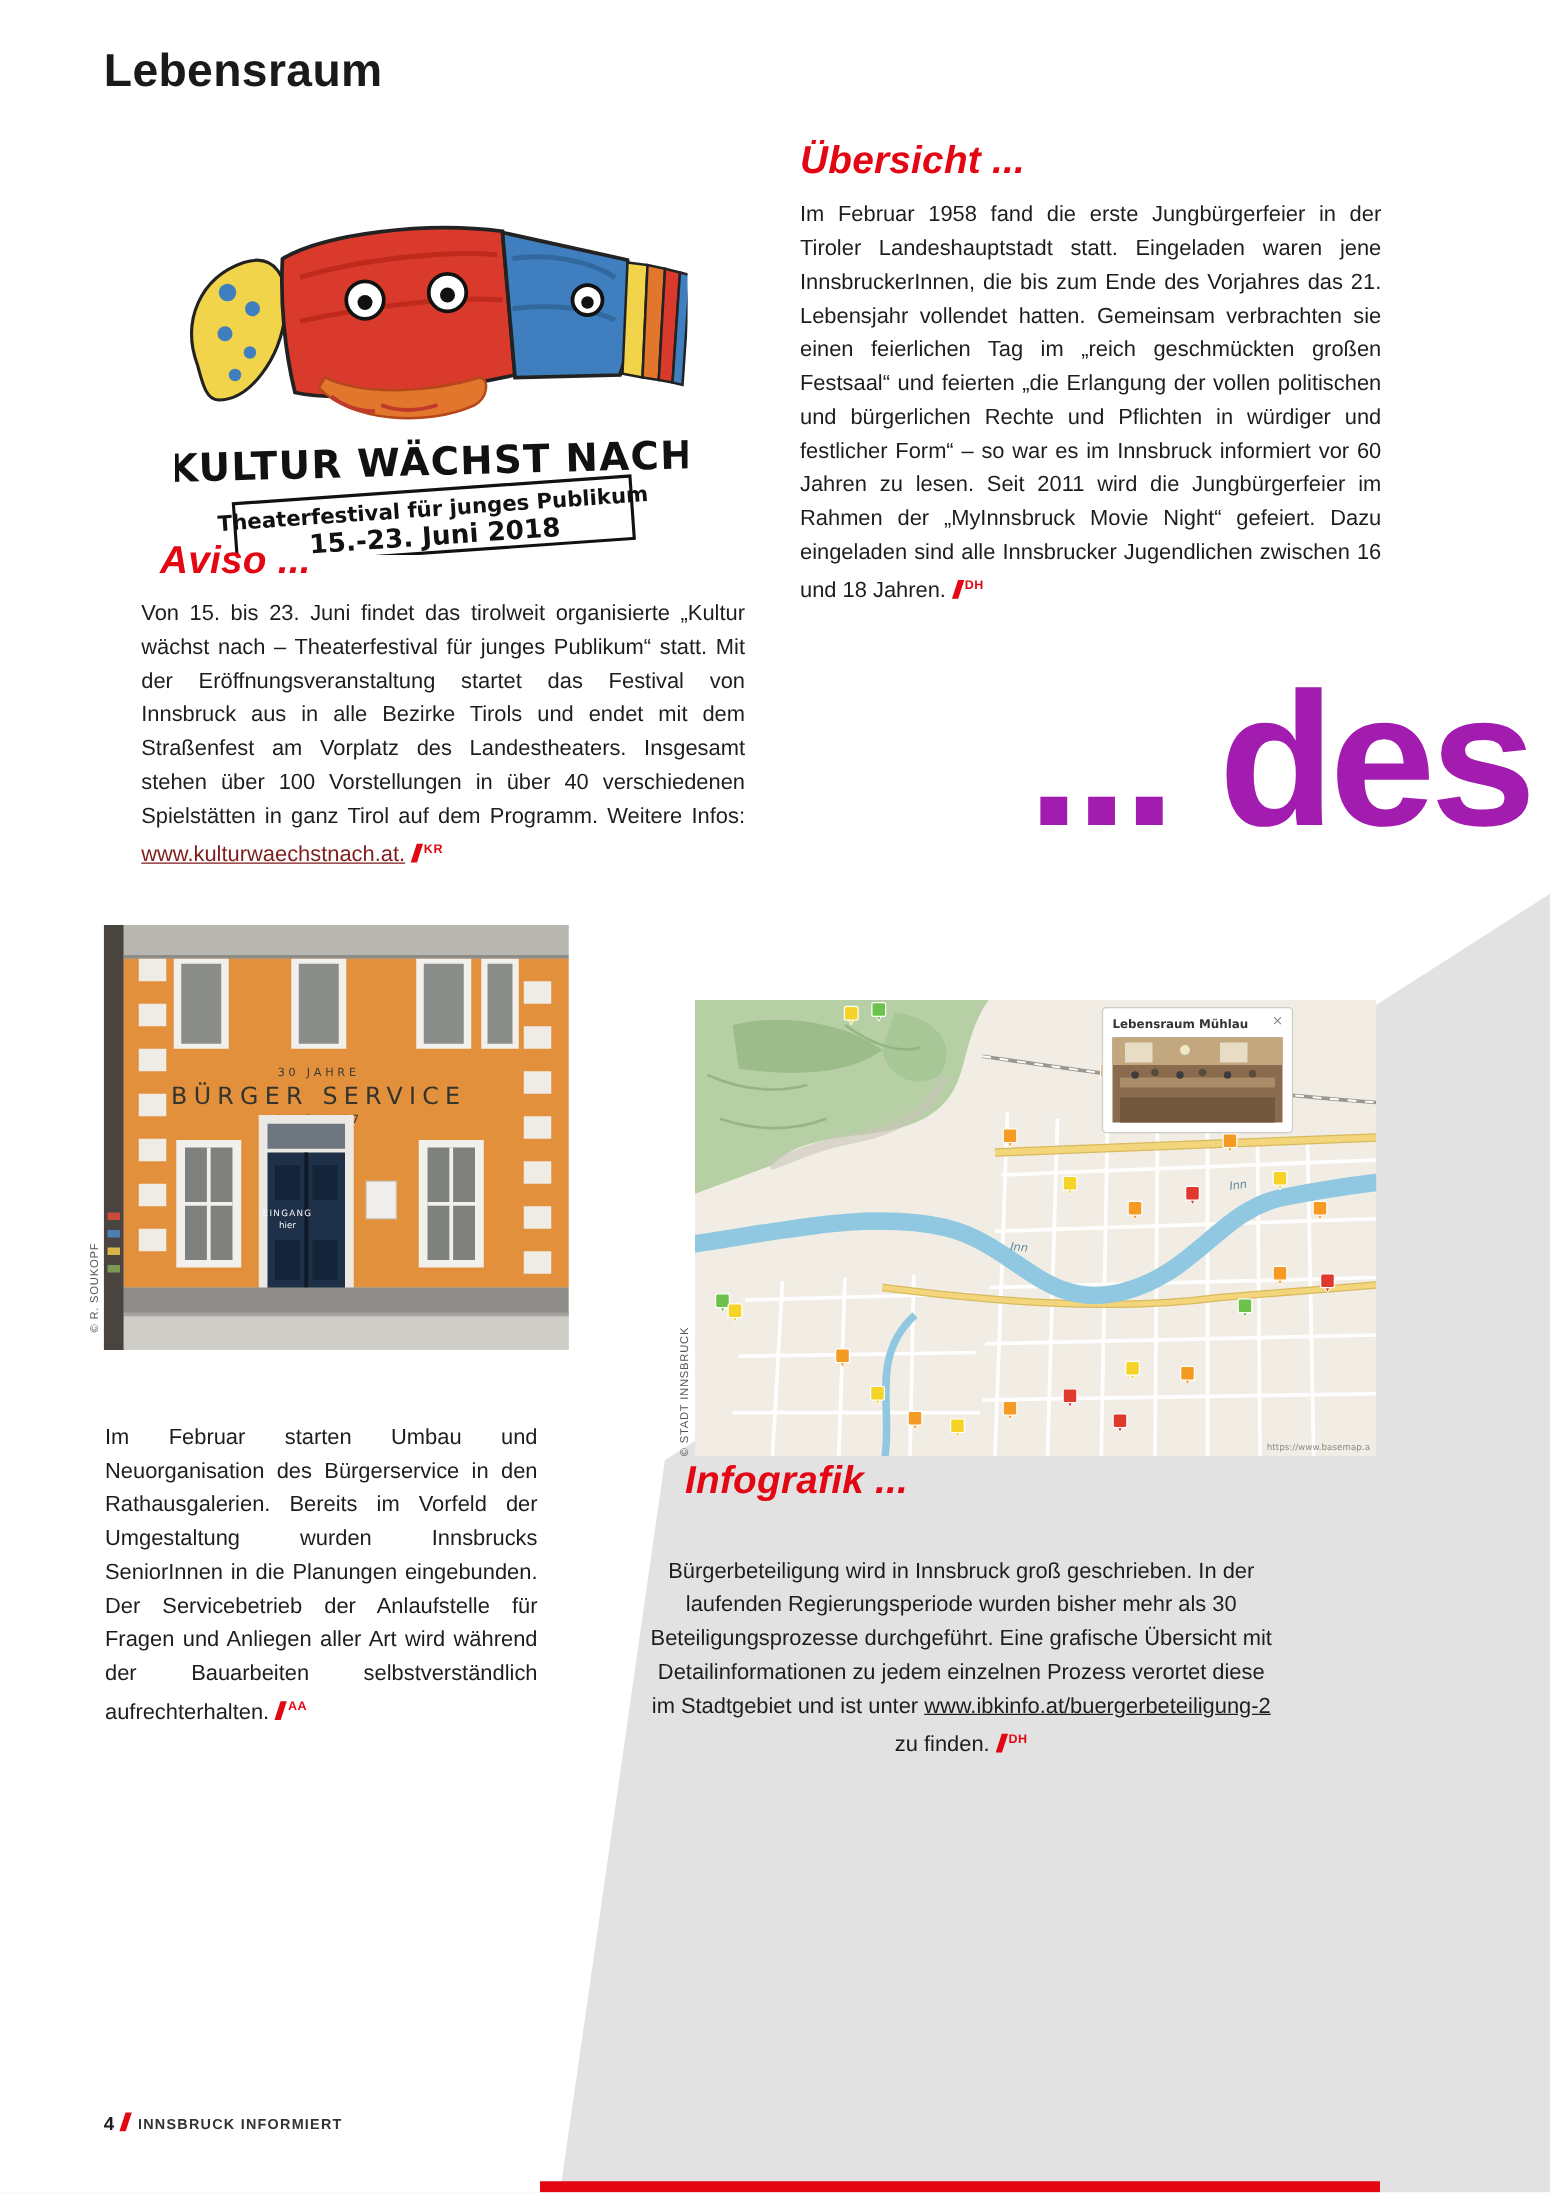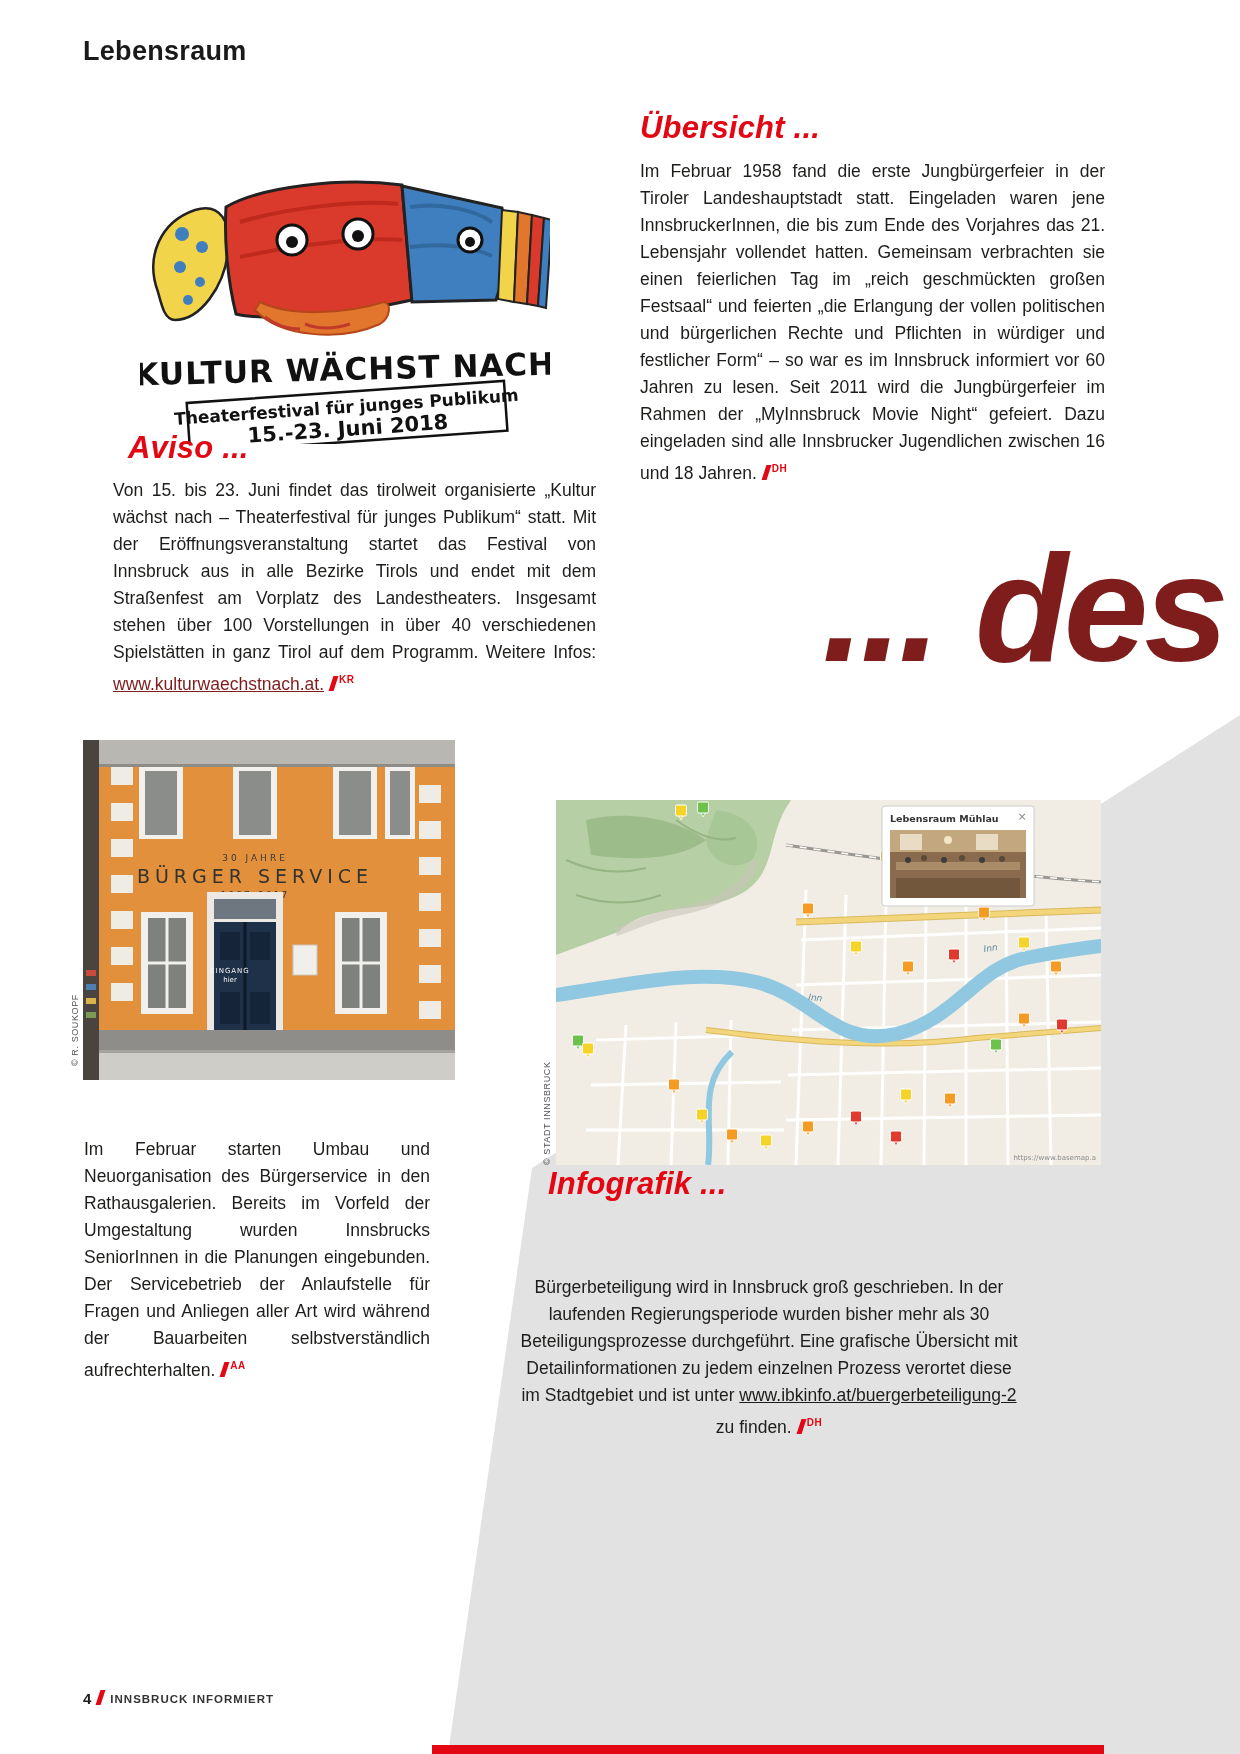--- a/index.html
+++ b/index.html
@@ -1,55 +1,55 @@
 <!DOCTYPE html>
 <html><head>
 <meta charset="utf-8">
 <style>
   html,body{margin:0;padding:0;background:#fff;}
   #page{position:relative;width:1240px;height:1754px;background:#ffffff;overflow:hidden;
         font-family:"Liberation Sans",sans-serif;color:#1d1d1b;}
 
   
-  .section-label{position:absolute;left:83px;top:36px;font-size:27px;font-weight:bold;
+  .section-label{position:absolute;left:83px;top:36px;font-size:37px;font-weight:bold;
                  letter-spacing:.3px;color:#1a1a1a;}
 
   
   .red-head{position:absolute;color:#e30613;font-style:italic;font-weight:bold;
             font-size:31px;letter-spacing:.2px;}
 
   
   .body-text{position:absolute;font-size:17.5px;line-height:27px;text-align:justify;color:#1d1d1b;}
   .body-text a{color:#7f1d1d;text-decoration:underline;}
 
   
   .slash{display:inline-block;width:5px;height:15px;background:#e30613;
          transform:skewX(-18deg);margin:0 3px -1px 7px;}
   .initials{color:#e30613;font-size:10px;font-weight:bold;vertical-align:super;letter-spacing:.5px;margin-top:28px;}
 
   
   .headline-fragment{position:absolute;left:822px;top:532px;font-size:152px;line-height:1;
-                     font-weight:bold;font-style:italic;color:#7f1d1d;letter-spacing:-4px;
+                     font-weight:bold;color:#a21caf;letter-spacing:-4px;
                      white-space:nowrap;}
 
   
   .figure{position:absolute;}
   .credit-vert{position:absolute;transform:rotate(-90deg);transform-origin:left top;
                font-size:9px;color:#555;letter-spacing:.6px;white-space:nowrap;}
 
   
   .gray-shape{position:absolute;left:0;top:0;width:1240px;height:1754px;background:#e2e2e2;
               clip-path:polygon(532px 1168px,1240px 715px,1240px 1754px,448px 1754px);z-index:0;}
   .red-edge-strip{position:absolute;left:432px;top:1745px;width:672px;height:9px;
                   background:#e30613;z-index:3;}
 
   .z2{z-index:2;}
 
   
-  .info-body{position:absolute;left:518px;top:1274px;width:502px;font-size:17.5px;
+  .info-body{position:absolute;left:518px;top:1243px;width:502px;font-size:17.5px;
              line-height:27px;text-align:center;color:#1d1d1b;z-index:2;}
   .info-body a{color:#1d1d1b;text-decoration:underline;}
 
   
   .footer{position:absolute;left:83px;top:1690px;font-size:15px;font-weight:bold;z-index:2;}
   .footer .mag{font-size:11.5px;letter-spacing:1px;color:#333;margin-left:4px;position:relative;top:-1px;}
 
   svg text{font-family:"DejaVu Sans",sans-serif;}
 </style>
 </head>

